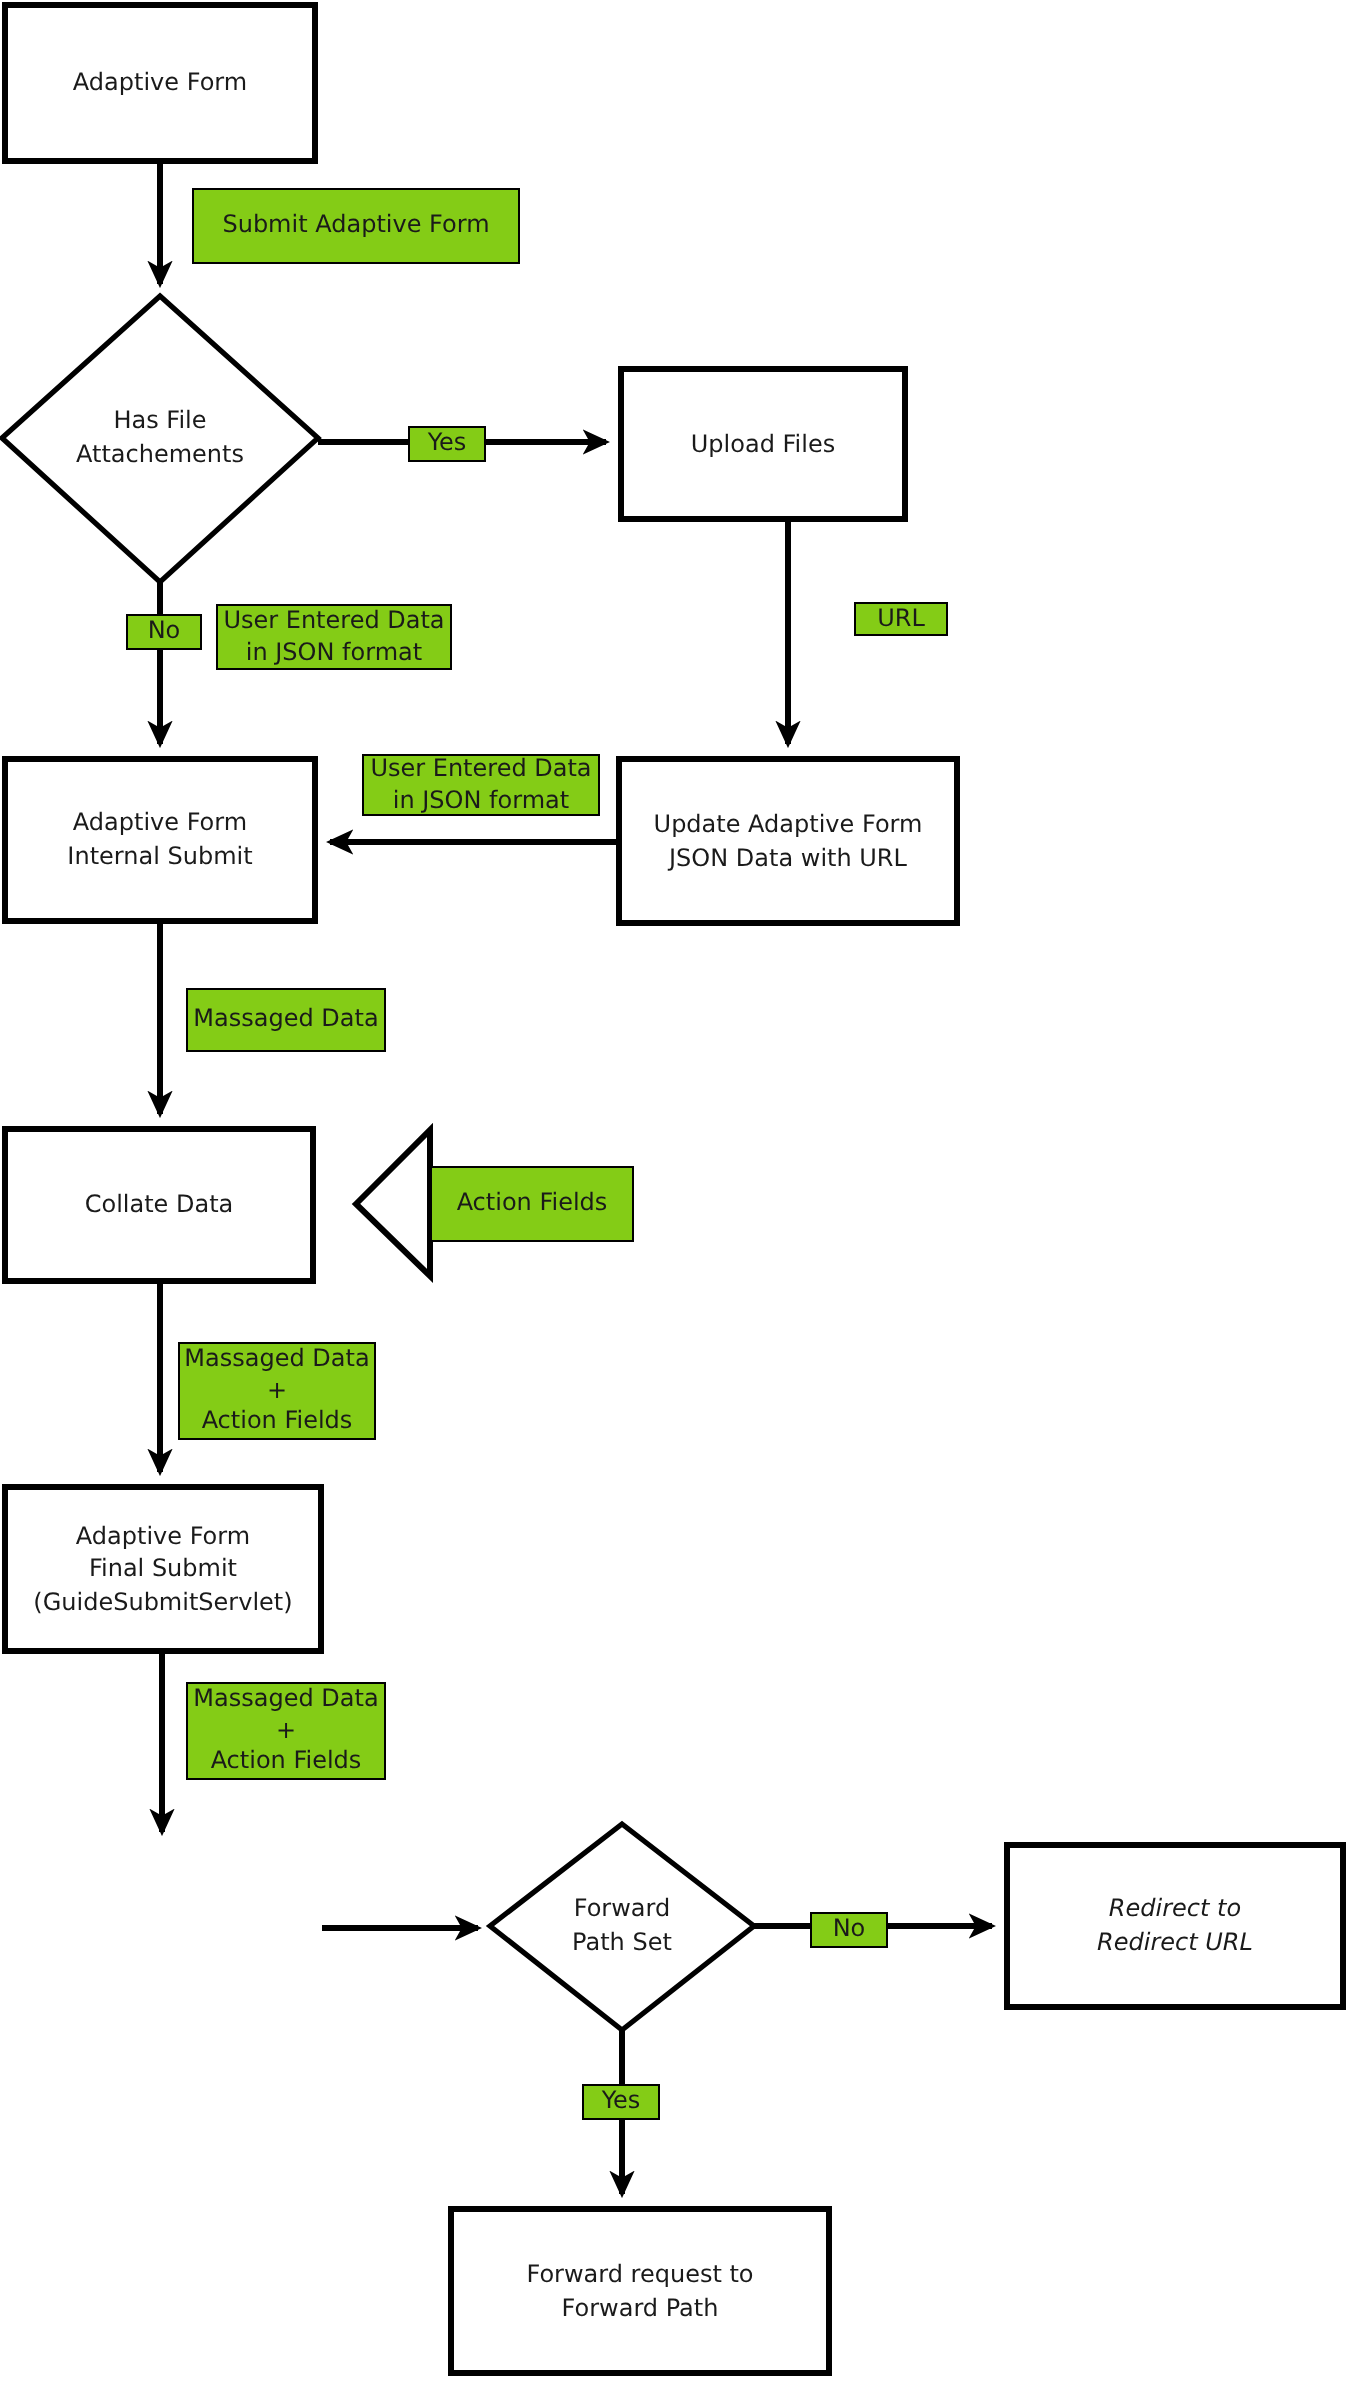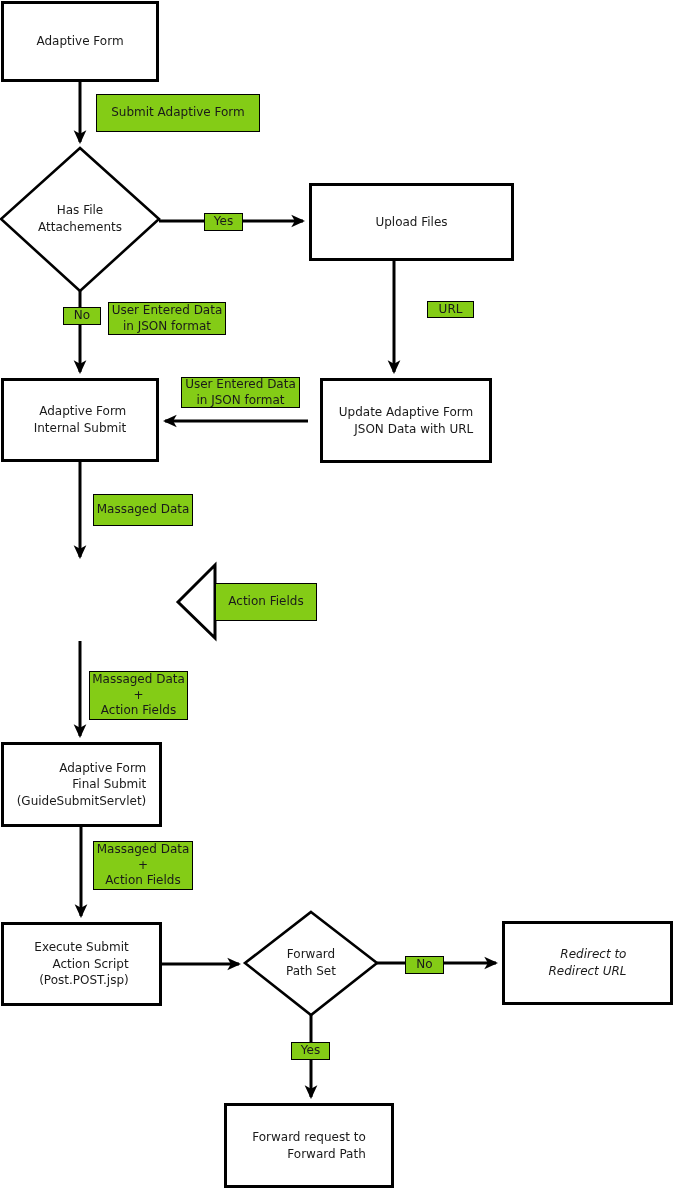--- a/index.html
+++ b/index.html
@@ -23,21 +23,21 @@
     height: 1191px;
   }
   .node {
     position: absolute;
     box-sizing: border-box;
     border: 3px solid #000000;
     background: #ffffff;
     display: flex;
     align-items: center;
     justify-content: center;
-    text-align: right;
+    text-align: center;
     font-size: 12px;
     line-height: 1.38;
     color: #1a1a1a;
     white-space: pre-line;
   }
   .edge-label {
     position: absolute;
     box-sizing: border-box;
     border: 1px solid #000000;
     background: #84cc16;
@@ -98,41 +98,39 @@
     <line x1="311" y1="1015" x2="311" y2="1097" stroke="#000" stroke-width="3" marker-end="url(#arrow)"></line>
 
     <polygon points="80,148 159,219 80,291 1,219" fill="#ffffff" stroke="#000000" stroke-width="2.6"></polygon>
     <polygon points="311,912 377,963 311,1015 245,963" fill="#ffffff" stroke="#000000" stroke-width="2.6"></polygon>
 
     <polygon points="178,602 215,565 215,638" fill="#ffffff" stroke="#000000" stroke-width="3"></polygon>
   </svg>
 
   <div class="node" style="left:1px;   top:1px;    width:158px; height:81px;">Adaptive Form</div>
 
-  <div class="node" style="left:309px; top:183px;  width:205px; height:78px;">Upload Files</div>
+  <div class="node" style="left:309px; top:183px;  width:145px; height:78px;">Upload Files</div>
 
-  <div class="node" style="left:320px; top:378px;  width:172px; height:85px;">Update Adaptive Form
+  <div class="node" style="left:308px; top:378px;  width:172px; height:85px;">Update Adaptive Form
 JSON Data with URL</div>
 
   <div class="node" style="left:1px;   top:378px;  width:158px; height:84px;">Adaptive Form
 Internal Submit</div>
 
+  <div class="node" style="left:1px;   top:563px;  width:157px; height:79px;">Collate Data</div>
 
   <div class="node" style="left:1px;   top:742px;  width:161px; height:85px;">Adaptive Form
 Final Submit
 (GuideSubmitServlet)</div>
 
-  <div class="node" style="left:1px;   top:922px;  width:161px; height:84px;">Execute Submit
-Action Script
-(Post.POST.jsp)</div>
 
   <div class="node" style="left:502px; top:921px;  width:171px; height:84px;font-style:italic;">Redirect to
 Redirect URL</div>
 
-  <div class="node" style="left:224px; top:1103px; width:170px; height:85px;">Forward request to
+  <div class="node" style="left:224px; top:1103px; width:192px; height:85px;">Forward request to
 Forward Path</div>
 
   <div class="diamond-text" style="left:251px; top:939px; width:120px; height:48px;">Forward
 Path Set</div>
 
   <div class="diamond-text" style="left:10px;  top:195px; width:140px; height:48px;">Has File
 Attachements</div>
 
   <div class="edge-label" style="left:96px;  top:94px;  width:164px; height:38px;">Submit Adaptive Form</div>
 

